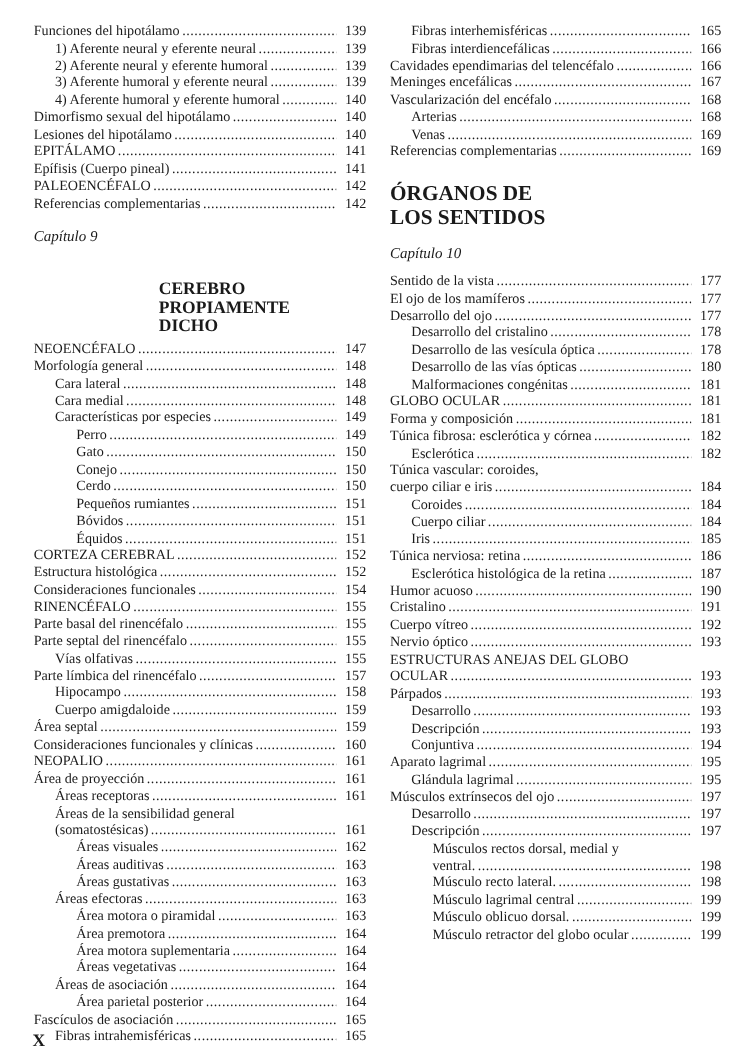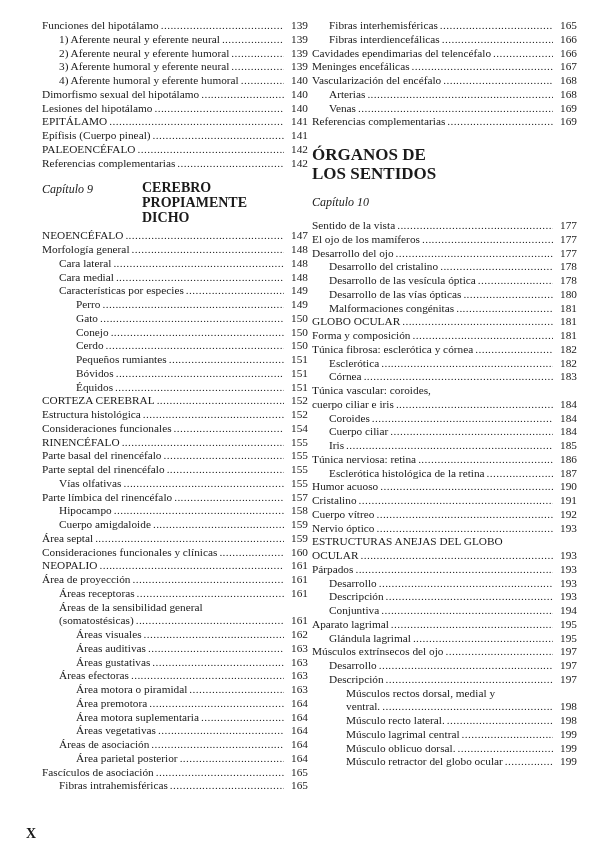--- a/index.html
+++ b/index.html
@@ -1,31 +1,31 @@
 <!DOCTYPE html>
 <html><head>
 <meta charset="utf-8">
 <style>
   html, body { margin:0; padding:0; }
   body { width:600px; height:849px; background:#ffffff; position:relative; overflow:hidden;
          font-family:"Liberation Serif", "DejaVu Serif", serif; color:#1a1a1a; }
   .col { position:absolute; top:19px; }
-  .col.left { left:42px; width:266px; }
+  .col.left { left:27px; width:266px; }
   .col.right { left:312px; width:265px; }
   .row { display:flex; align-items:baseline; font-size:11.3px; line-height:13.75px; white-space:nowrap; }
   .row .t { flex:0 0 auto; }
   .row .d { flex:1 1 auto; overflow:hidden; margin:0 2px; }
   .row .d::after { content:"................................................................................................................................................................................"; letter-spacing:0.4px; }
   .row .p { flex:0 0 auto; width:22px; text-align:right; }
   .l1 { padding-left:0; }
   .l2 { padding-left:17px; }
   .l3 { padding-left:34px; }
   .chap { display:flex; margin-top:10px; margin-bottom:4px; }
   .chap .num { font-style:italic; font-weight:normal; font-size:12px; width:100px; flex:0 0 auto; padding-top:2px; }
-  .chap .ttl { font-weight:bold; font-size:14px; line-height:15px; }
+  .chap .ttl { font-weight:bold; font-size:14px; line-height:15px;margin-top:44px; }
   .section { font-weight:bold; font-size:17px; line-height:19px; margin:16px 0 8px 0; }
   .pageno { position:absolute; left:26px; top:826px; font-weight:bold; font-size:14px; font-family:"Liberation Serif", serif; }
   .right .chap { margin-top:10px; margin-bottom:9px; }
 </style>
 </head>
 <body>
 
 <div class="col left">
   <div>
       <div class="row l1">
@@ -397,25 +397,20 @@
       <div class="row l1">
         <span class="t">Túnica fibrosa: esclerótica y córnea</span>
         <span class="d"></span>
         <span class="p">182</span>
       </div>
       <div class="row l2">
         <span class="t">Esclerótica</span>
         <span class="d"></span>
         <span class="p">182</span>
       </div>
-      <div class="row l2">
-        <span class="t">Córnea</span>
-        <span class="d"></span>
-        <span class="p">183</span>
-      </div>
       <div class="row l1 wrap-first">
         <span class="t">Túnica vascular: coroides,</span>
       </div>
       <div class="row l1">
         <span class="t">cuerpo ciliar e iris</span>
         <span class="d"></span>
         <span class="p">184</span>
       </div>
       <div class="row l2">
         <span class="t">Coroides</span>

